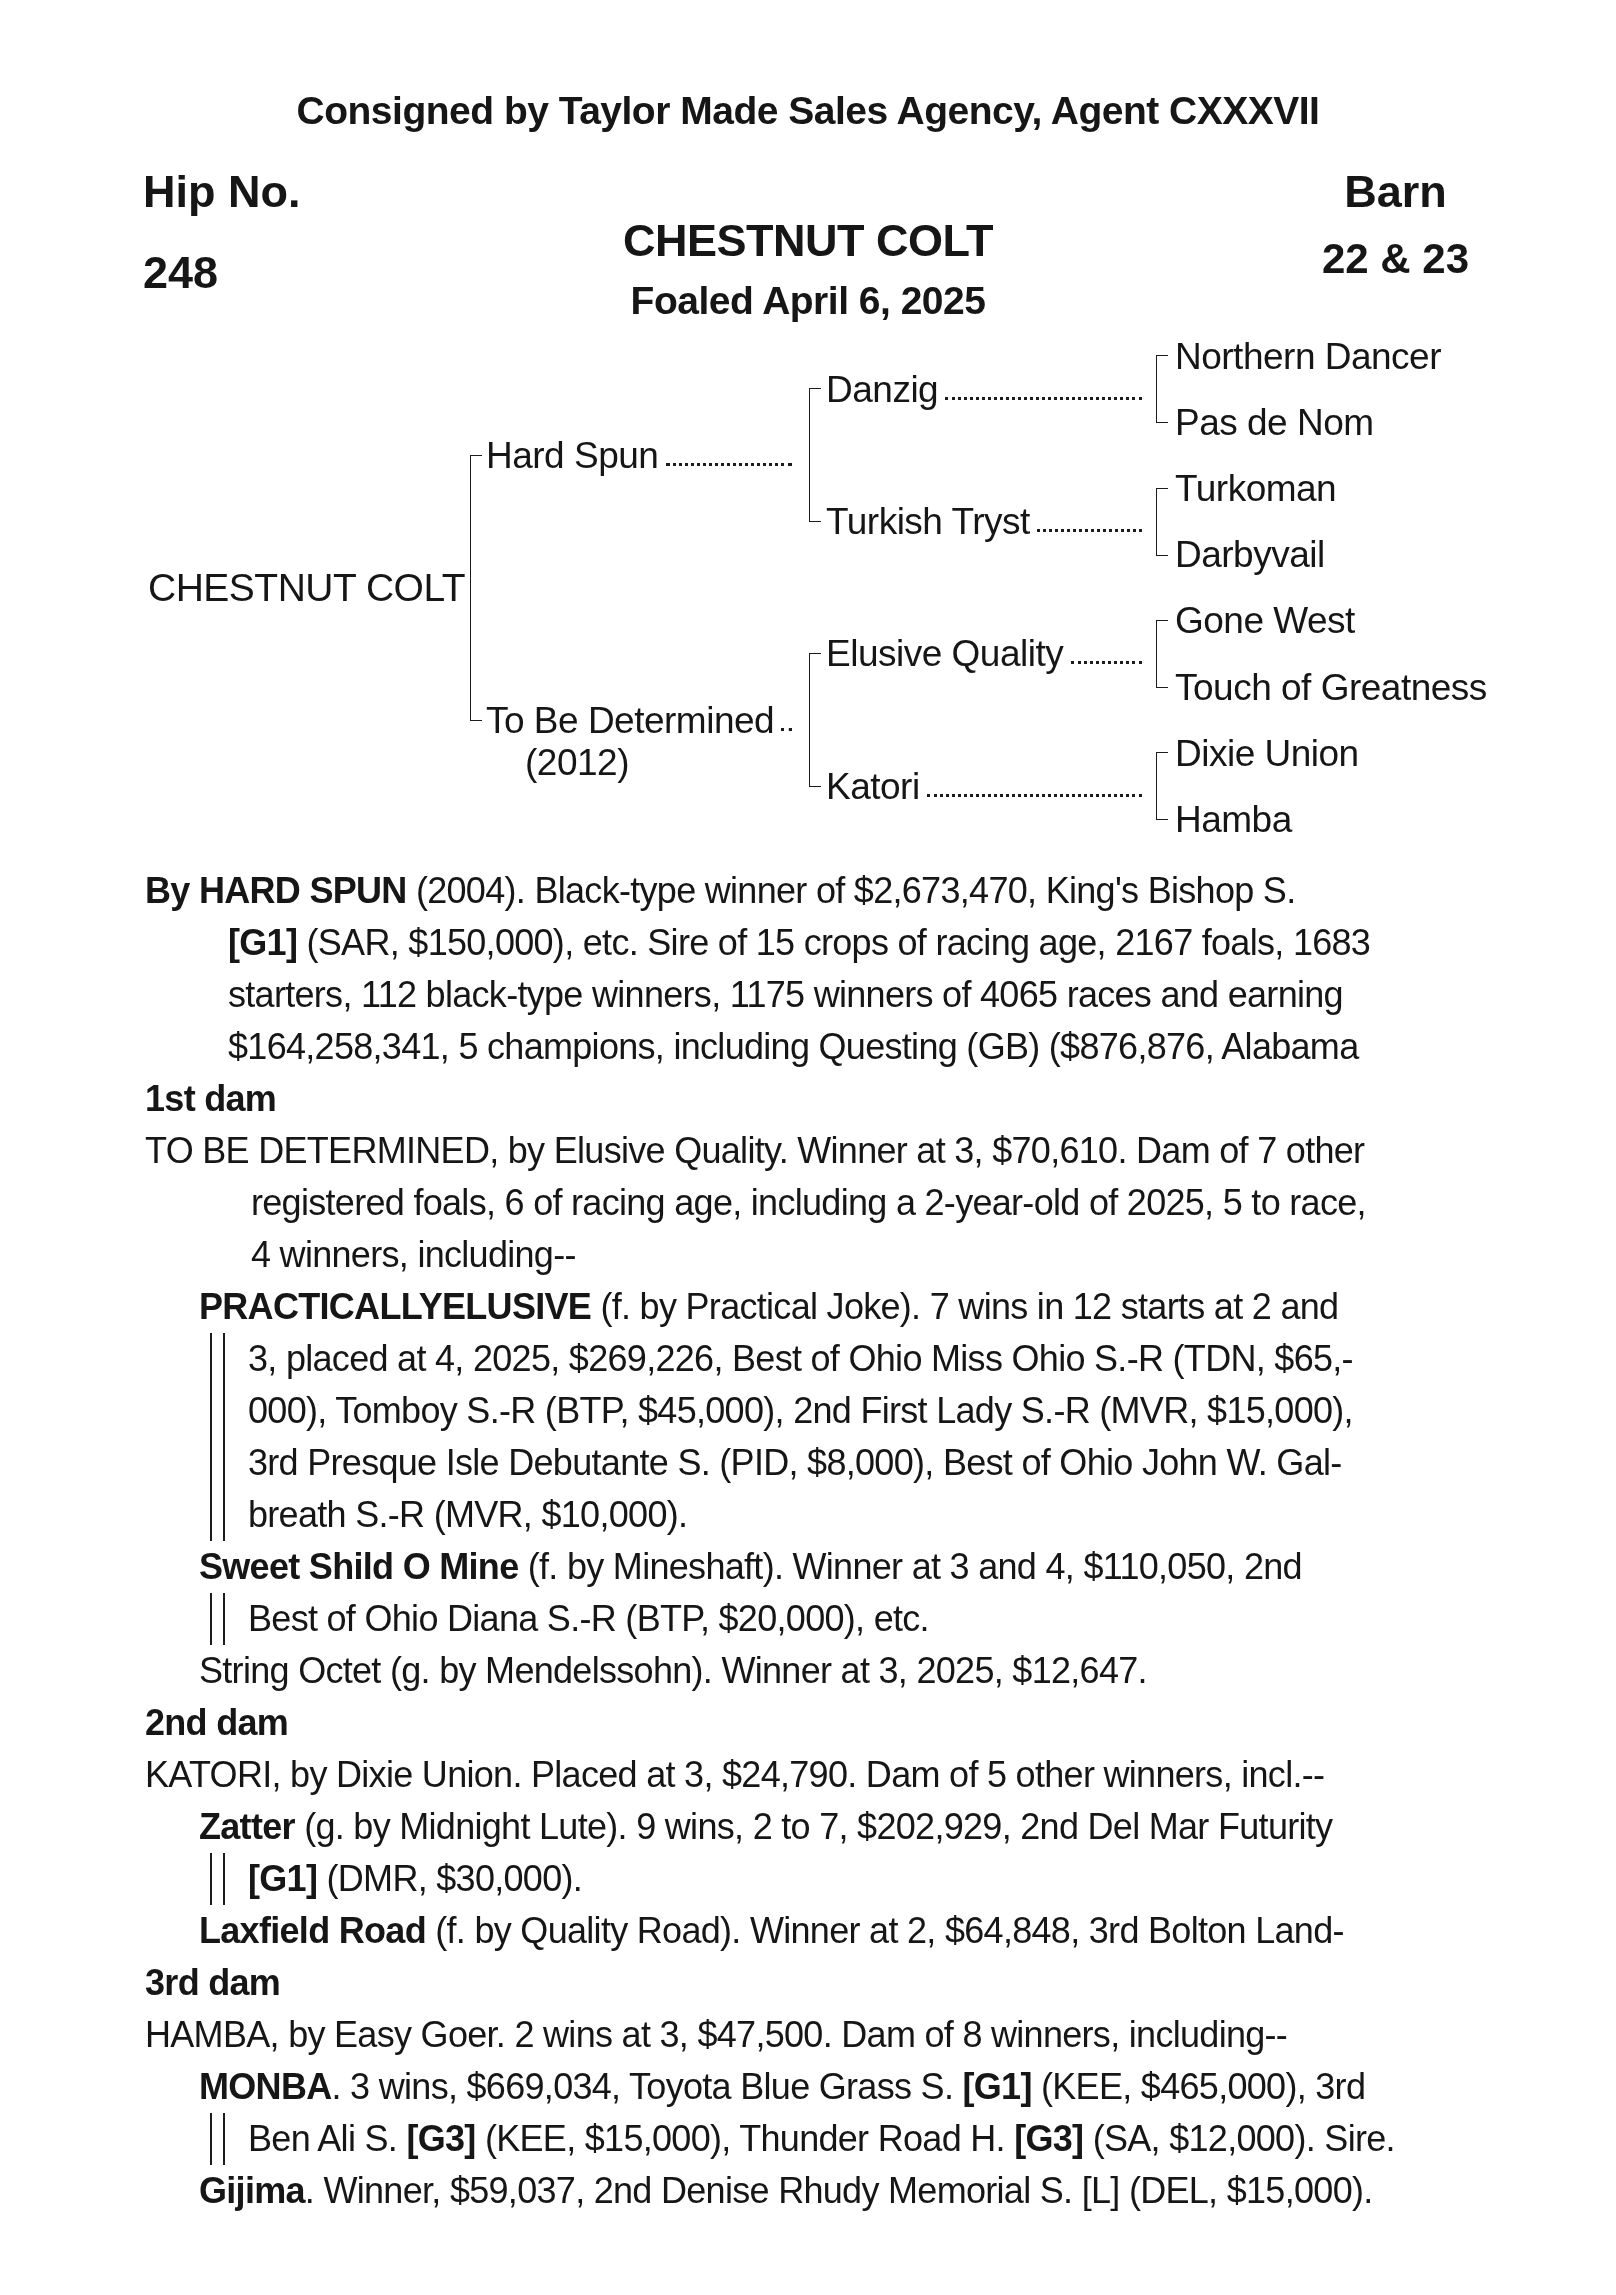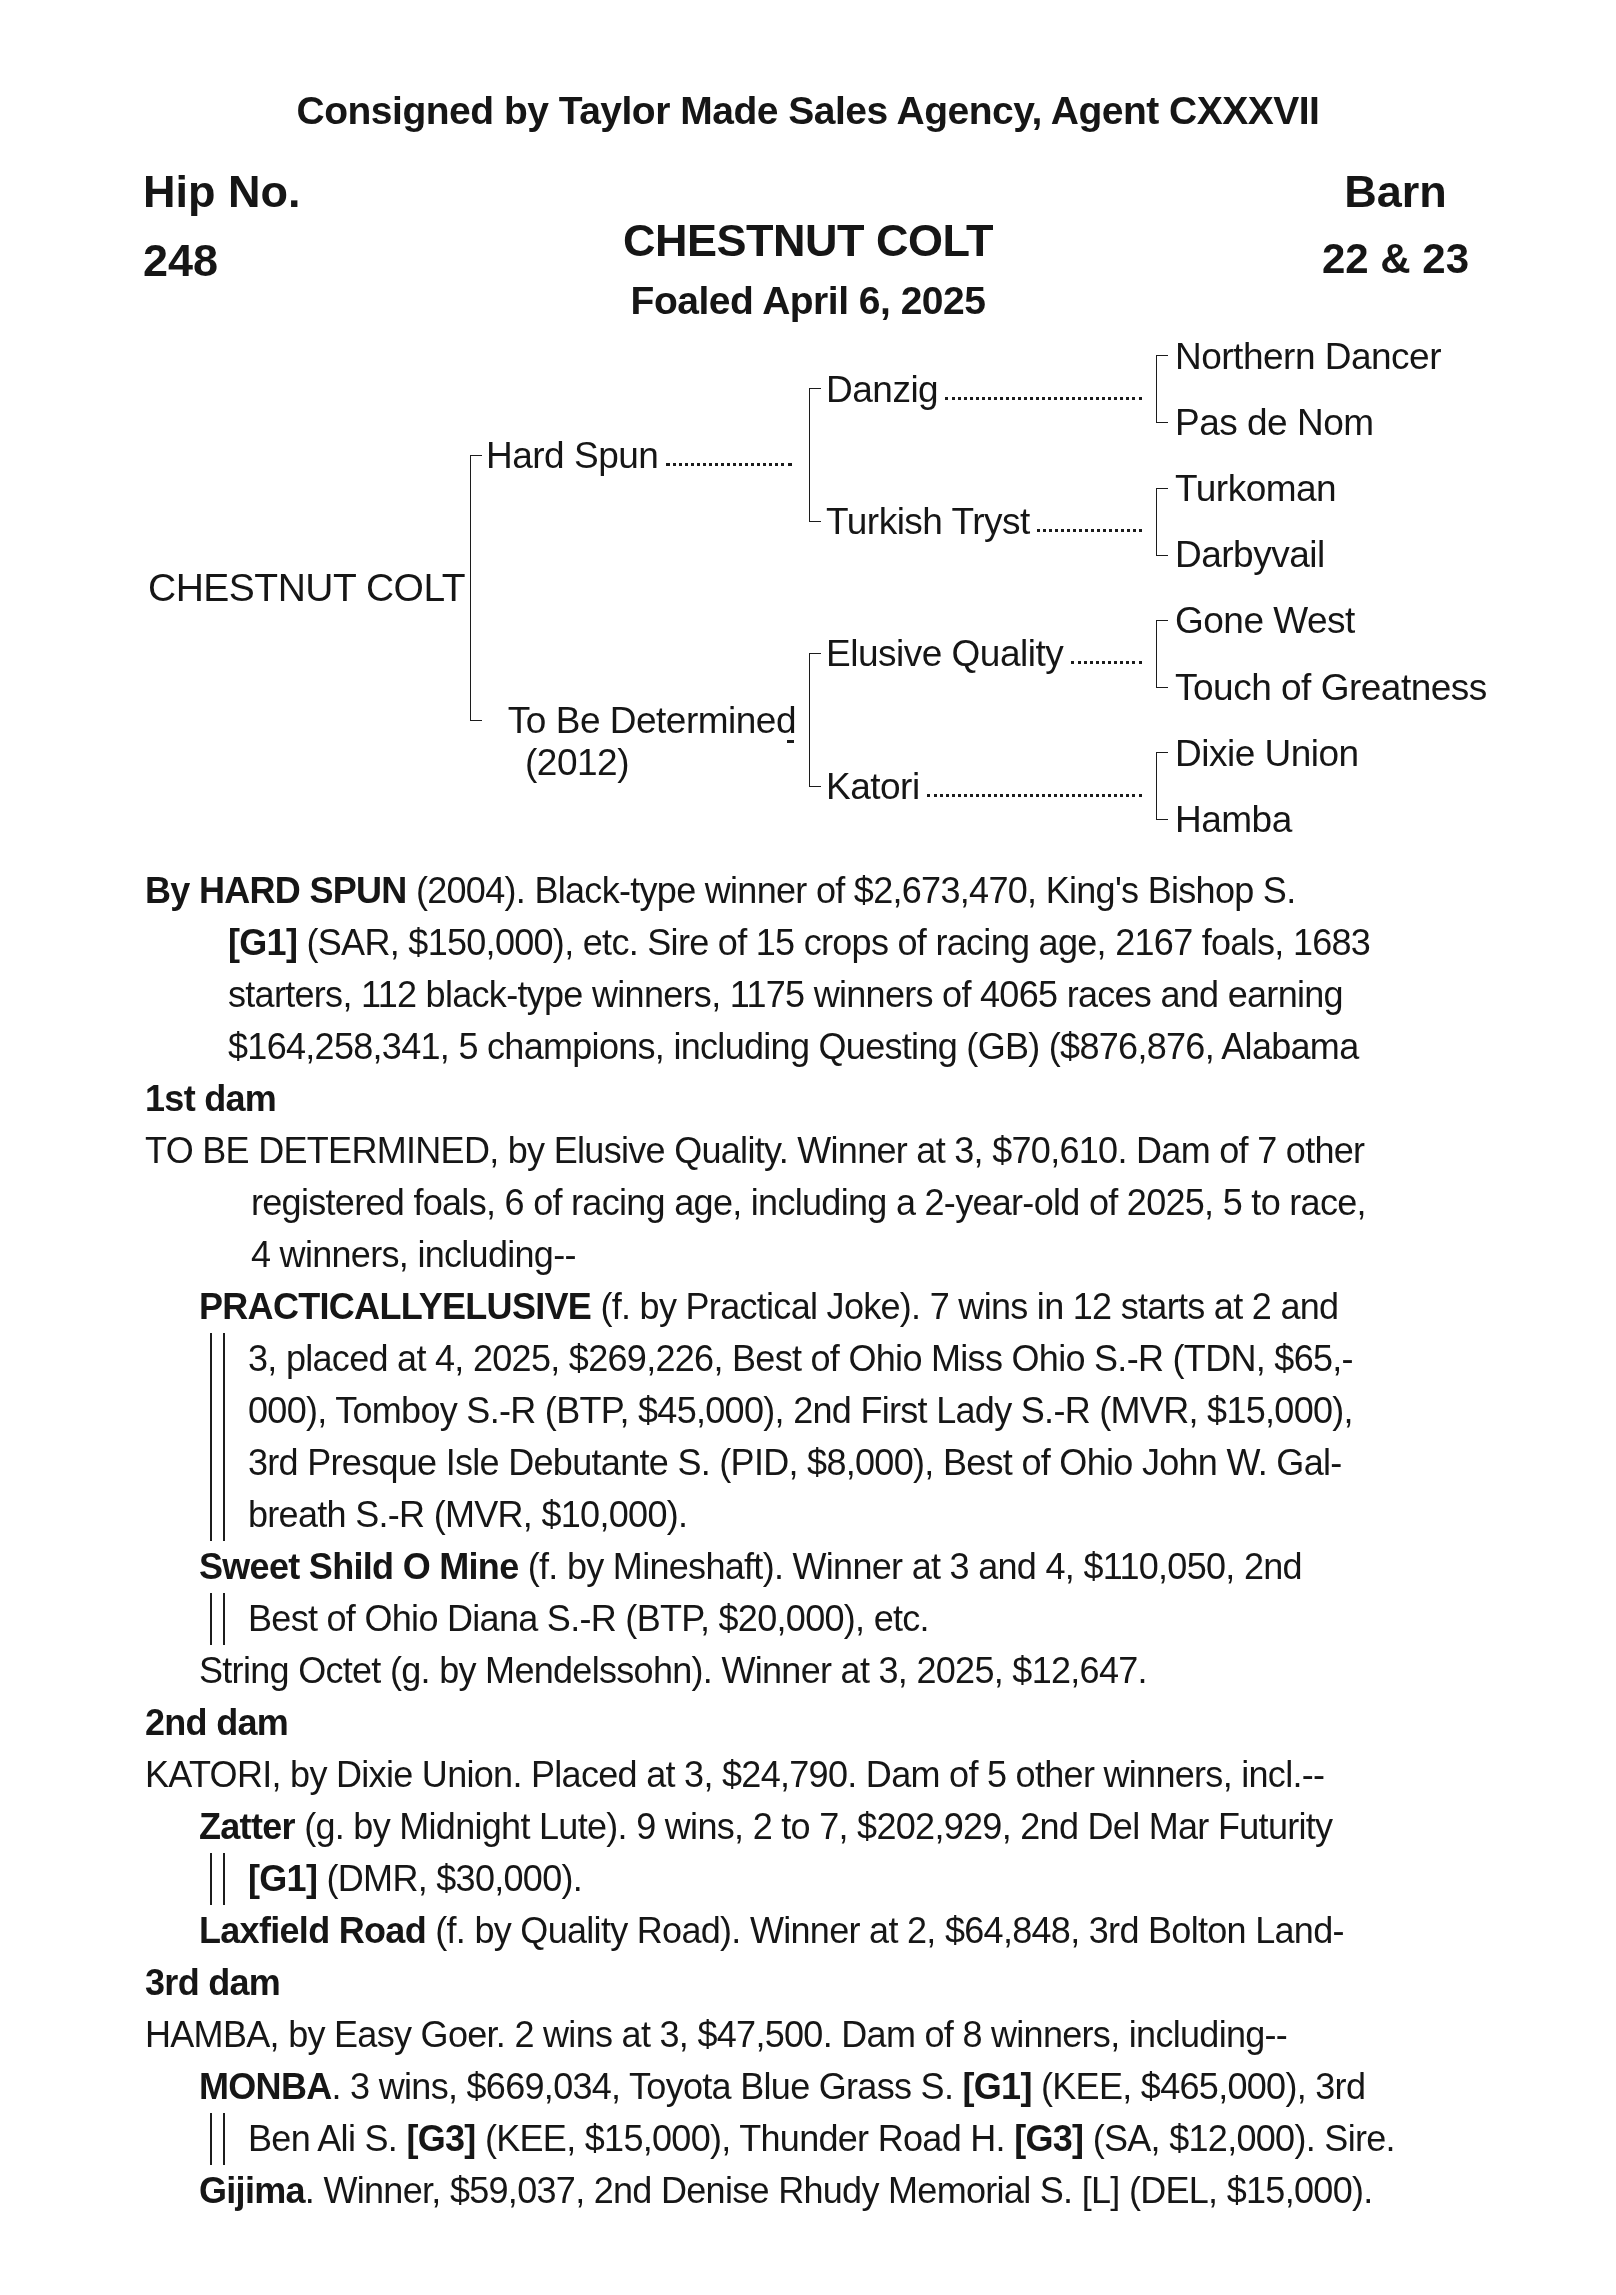--- a/index.html
+++ b/index.html
@@ -11,21 +11,21 @@
     font-family:"Liberation Sans", sans-serif;
     overflow:hidden;
   }
   
   .consigned{
     position:absolute;left:0;top:88px;width:100%;
     text-align:center;font-size:39px;font-weight:bold;line-height:46px;
     letter-spacing:-0.5px;
   }
   .hip-label{position:absolute;left:143px;top:166px;font-size:45px;font-weight:bold;line-height:51px;}
-  .hip-num{position:absolute;left:143px;top:235px;font-size:45px;font-weight:bold;line-height:51px;}
+  .hip-num{position:absolute;left:143px;top:247px;font-size:45px;font-weight:bold;line-height:51px;}
   .barn-label{position:absolute;left:1290px;top:166px;width:211px;text-align:center;font-size:45px;font-weight:bold;line-height:51px;}
   .barn-num{position:absolute;left:1290px;top:233px;width:211px;text-align:center;font-size:42px;font-weight:bold;line-height:51px;}
   .title{position:absolute;left:0;top:215px;width:100%;text-align:center;font-size:45px;font-weight:bold;line-height:51px;letter-spacing:-0.5px;}
   .foaled{position:absolute;left:0;top:278px;width:100%;text-align:center;font-size:39px;font-weight:bold;line-height:46px;letter-spacing:-0.5px;}
   
   .tree{position:absolute;left:0;top:0;width:100%;height:100%;font-size:37px;letter-spacing:-0.5px;}
   .tname{position:absolute;line-height:39px;white-space:nowrap;}
   .subject{font-size:39px;}
   .trow{position:absolute;display:flex;align-items:flex-end;height:39px;white-space:nowrap;}
   .trow .nm{line-height:39px;}
@@ -75,21 +75,21 @@
     <div class="brk" style="left:809px;top:653px;height:134px;"></div>
     <div class="brk" style="left:1156px;top:355px;height:68px;"></div>
     <div class="brk" style="left:1156px;top:488px;height:68px;"></div>
     <div class="brk" style="left:1156px;top:620px;height:68px;"></div>
     <div class="brk" style="left:1156px;top:752px;height:68px;"></div>
 
     <div class="trow" style="left:486px;top:436px;width:310px;">
       <span class="nm">Hard Spun</span>
       <span class="leader"></span>
     </div>
-    <div class="trow" style="left:486px;top:701px;width:310px;flex-direction:column;">
+    <div class="trow" style="left:486px;top:701px;width:310px;">
       <span class="nm">To Be Determined</span>
       <span class="leader"></span>
     </div>
     <span class="tname" style="left:525px;top:743px;">(2012)</span>
 
     <div class="trow" style="left:826px;top:370px;width:320px;">
       <span class="nm">Danzig</span>
       <span class="leader"></span>
     </div>
     <div class="trow" style="left:826px;top:502px;width:320px;">

